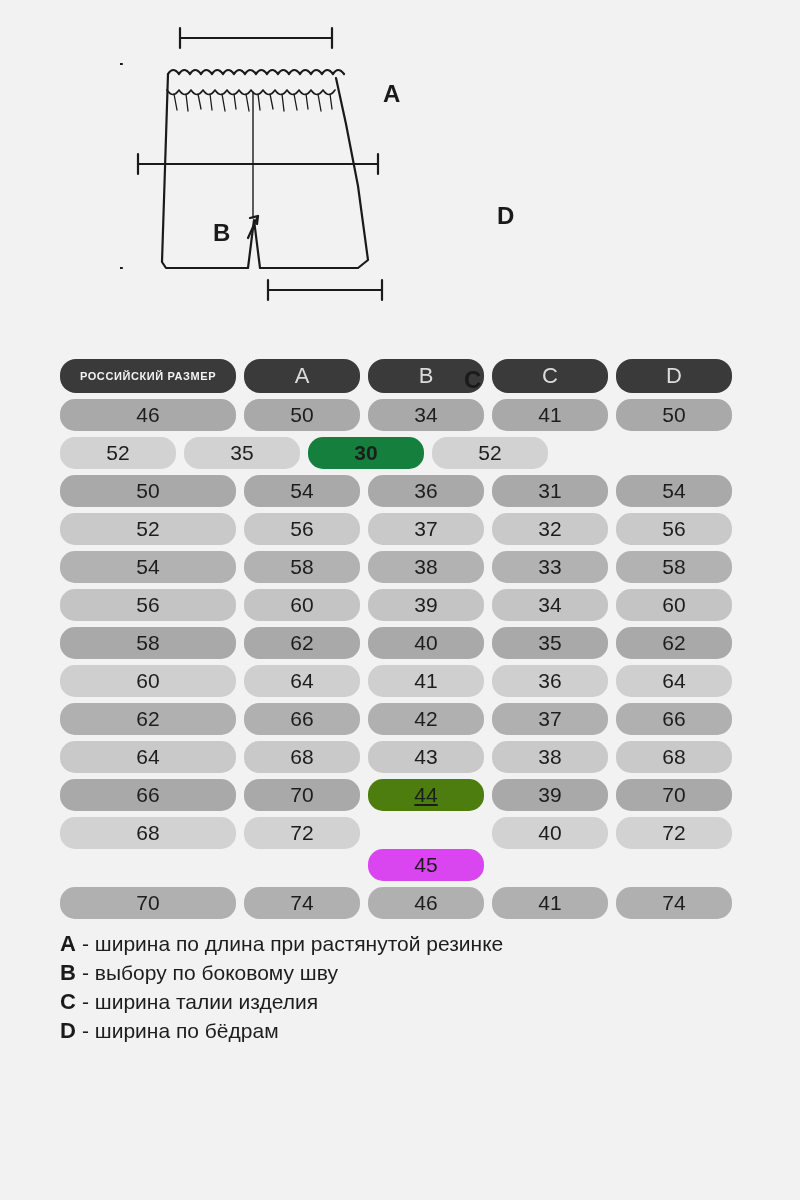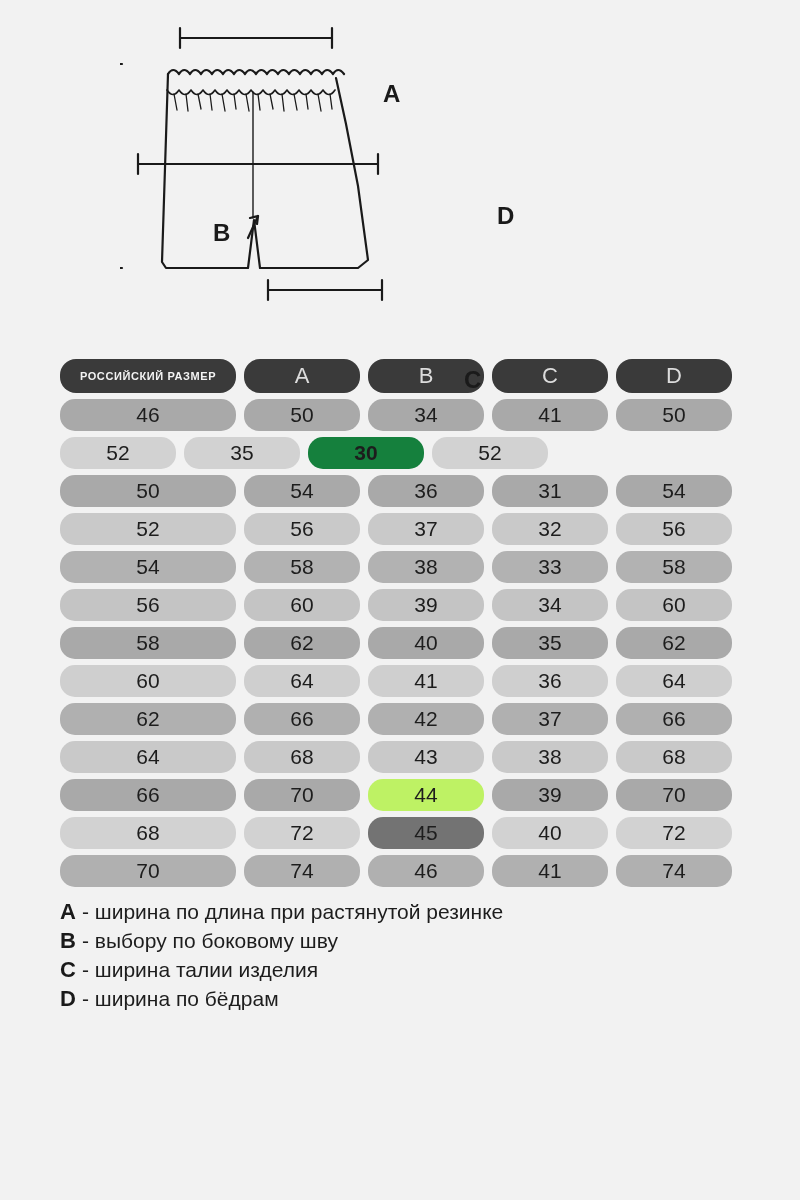--- a/index.html
+++ b/index.html
@@ -235,28 +235,28 @@
         <div class="row">
           <div class="cell c0" style="background: rgb(201, 201, 201);">64</div>
           <div class="cell c1" style="background: rgb(201, 201, 201);">68</div>
           <div class="cell c2" style="background: rgb(201, 201, 201);">43</div>
           <div class="cell c3" style="background: rgb(201, 201, 201);">38</div>
           <div class="cell c4" style="background: rgb(201, 201, 201);">68</div>
         </div>
         <div class="row">
           <div class="cell c0" style="background: rgb(169, 169, 169);">66</div>
           <div class="cell c1" style="background: rgb(169, 169, 169);">70</div>
-          <div class="cell c2" style="background: #bef264;">44</div>
+          <div class="cell c2" style="background: #4d7c0f; text-decoration: underline;">44</div>
           <div class="cell c3" style="background: rgb(169, 169, 169);">39</div>
           <div class="cell c4" style="background: rgb(169, 169, 169);">70</div>
         </div>
         <div class="row">
           <div class="cell c0" style="background: rgb(210, 210, 210);">68</div>
           <div class="cell c1" style="background: rgb(210, 210, 210);">72</div>
-          <div class="cell c2" style="background: #737373;">45</div>
+          <div class="cell c2" style="background: #d946ef; margin-top: 32px;">45</div>
           <div class="cell c3" style="background: rgb(210, 210, 210);">40</div>
           <div class="cell c4" style="background: rgb(210, 210, 210);">72</div>
         </div>
         <div class="row">
           <div class="cell c0" style="background: rgb(176, 176, 176);">70</div>
           <div class="cell c1" style="background: rgb(176, 176, 176);">74</div>
           <div class="cell c2" style="background: rgb(176, 176, 176);">46</div>
           <div class="cell c3" style="background: rgb(176, 176, 176);">41</div>
           <div class="cell c4" style="background: rgb(176, 176, 176);">74</div>
         </div>

